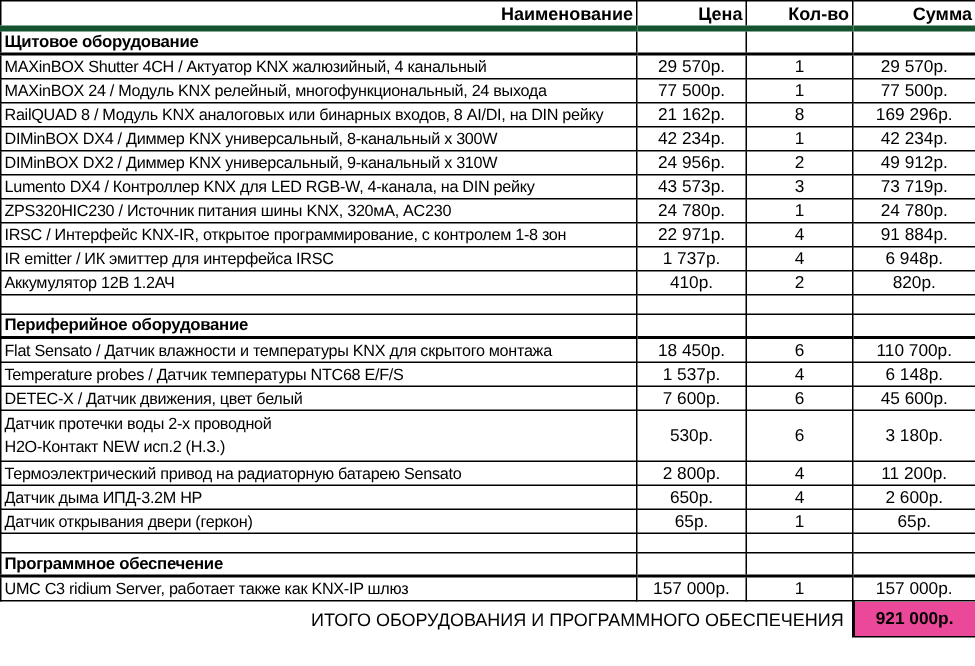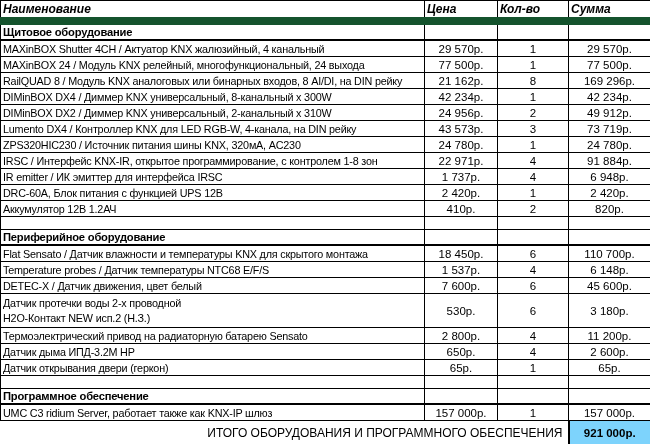--- a/index.html
+++ b/index.html
@@ -28,23 +28,22 @@
     border: 1px solid #000;
     padding: 0 2px;
     overflow: hidden;
     white-space: nowrap;
     vertical-align: middle;
   }
   thead th {
     height: 16px;
     font-size: 12px;
     font-weight: bold;
-    text-align: left;
-    border-bottom: 8px solid #14532d;
-    font-style: italic;
+    text-align: right;
+    border-bottom: 4px solid #14532d;
   }
   td.name {
     text-align: left;
     font-size: 10.8px;
     letter-spacing: -0.2px;
     padding-left: 2px;
     margin-left: 18px;
   }
   td.num {
     text-align: center;
@@ -65,21 +64,21 @@
 
   tfoot tr { height: 24px; }
   tfoot td.total-label {
     border: none;
     text-align: right;
     font-weight: normal;
     font-size: 12px;
     padding-right: 5px;
   }
   tfoot td.total-value {
-    background: #7dd3fc;
+    background: #ec4899;
     border: 1px solid #000;
     border-left: 2px solid #000;
     font-weight: bold;
     font-size: 11.5px;
     text-align: center;
   }
 </style>
 </head>
 <body>
 
@@ -123,21 +122,21 @@
         <td class="num">8</td>
         <td class="num">169 296р.</td>
       </tr>
       <tr class="item-row">
         <td class="name">DIMinBOX DX4 / Диммер KNX универсальный, 8-канальный x 300W</td>
         <td class="num">42 234р.</td>
         <td class="num">1</td>
         <td class="num">42 234р.</td>
       </tr>
       <tr class="item-row">
-        <td class="name">DIMinBOX DX2 / Диммер KNX универсальный, 2-канальный x 310W</td>
+        <td class="name">DIMinBOX DX2 / Диммер KNX универсальный, 9-канальный x 310W</td>
         <td class="num">24 956р.</td>
         <td class="num">2</td>
         <td class="num">49 912р.</td>
       </tr>
       <tr class="item-row">
         <td class="name">Lumento DX4 / Контроллер KNX для LED RGB-W, 4-канала, на DIN рейку</td>
         <td class="num">43 573р.</td>
         <td class="num">3</td>
         <td class="num">73 719р.</td>
       </tr>
@@ -151,26 +150,20 @@
         <td class="name">IRSC / Интерфейс KNX-IR, открытое программирование, с контролем 1-8 зон</td>
         <td class="num">22 971р.</td>
         <td class="num">4</td>
         <td class="num">91 884р.</td>
       </tr>
       <tr class="item-row">
         <td class="name">IR emitter / ИК эмиттер для интерфейса IRSC</td>
         <td class="num">1 737р.</td>
         <td class="num">4</td>
         <td class="num">6 948р.</td>
-      </tr>
-      <tr class="item-row">
-        <td class="name">DRC-60A, Блок питания с функцией UPS 12В</td>
-        <td class="num">2 420р.</td>
-        <td class="num">1</td>
-        <td class="num">2 420р.</td>
       </tr>
       <tr class="item-row">
         <td class="name">Аккумулятор 12В 1.2АЧ</td>
         <td class="num">410р.</td>
         <td class="num">2</td>
         <td class="num">820р.</td>
       </tr>
       <tr class="empty-row">
         <td class="name"></td>
         <td class="num"></td>

